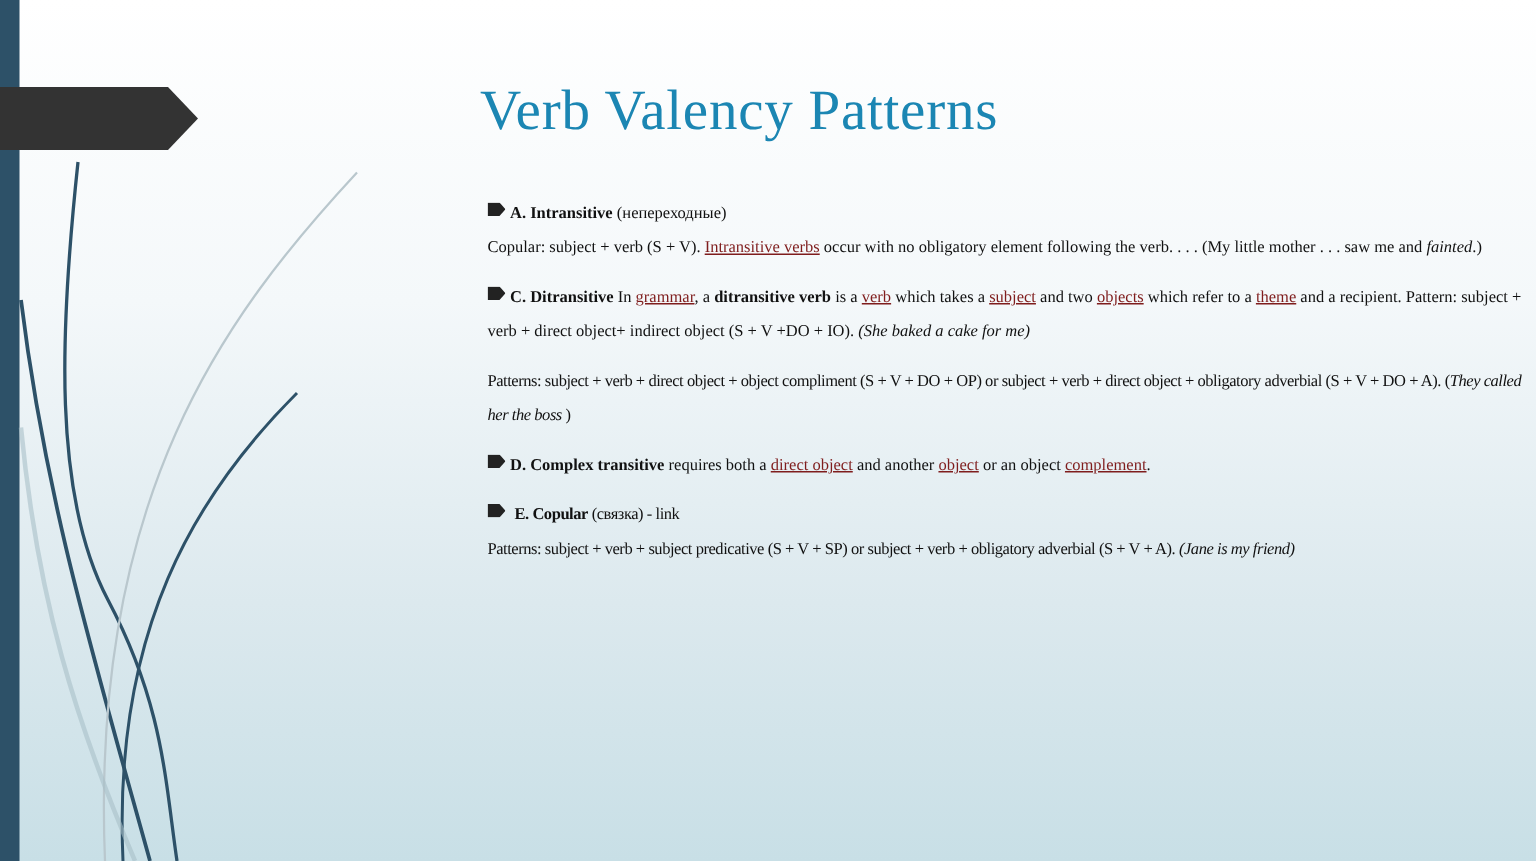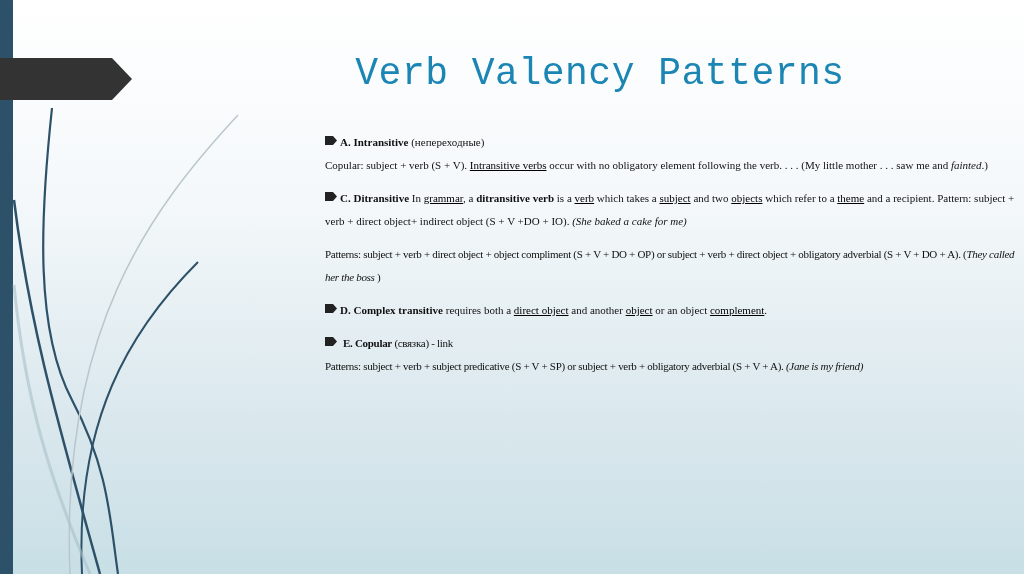--- a/index.html
+++ b/index.html
@@ -12,36 +12,36 @@
       position: absolute; left: 0; top: 0; width: 13px; height: 574px;
       background: #2d5168;
     }
     .title-arrow {
       position: absolute; left: 0; top: 58px; width: 132px; height: 42px;
       background: #333333;
       clip-path: polygon(0 0, 112px 0, 132px 21px, 112px 42px, 0 42px);
     }
     .curves { position: absolute; left: 0; top: 0; width: 320px; height: 574px; pointer-events: none; }
     .slide-title {
-      position: absolute; left: 320px; top: 52px; width: 560px; text-align: center;
-      font-family: Liberation Mono, monospace; font-size: 38px; font-weight: 300;
+      position: absolute; left: 320px; top: 52px; width: 560px; 
+      font-family: Liberation Serif, serif; font-size: 38px; font-weight: 300;
       color: #1b86b3; letter-spacing: 0.5px; margin: 0;
     }
     .content {
       position: absolute; left: 325px; top: 131px; width: 690px;
       font-size: 11px; line-height: 23px; color: #111;
     }
     .para { margin: 0 0 10px 0; }
     .bullet {
       display: inline-block; width: 12px; height: 9px; margin-right: 3px; vertical-align: 1px;
       background: #222; clip-path: polygon(0 0, 8px 0, 12px 4.5px, 8px 9px, 0 9px);
     }
     b { font-weight: bold; }
     i { font-style: italic; margin-top: 48px; }
-    a.lnk { color: #000000; text-decoration: underline; cursor: pointer; }
+    a.lnk { color: #7f1d1d; text-decoration: underline; cursor: pointer; }
   </style>
 </head>
 <body>
 
 <div class="left-bar"></div>
 <div class="title-arrow"></div>
 
 <svg class="curves" viewBox="0 0 320 574">
   <path d="M52 108 C 40 220, 35 330, 72 400 S 110 520, 118 574" stroke="#2d5168" stroke-width="2.2" fill="none"></path>
   <path d="M14 200 C 30 330, 60 430, 100 574" stroke="#2d5168" stroke-width="2.5" fill="none"></path>

